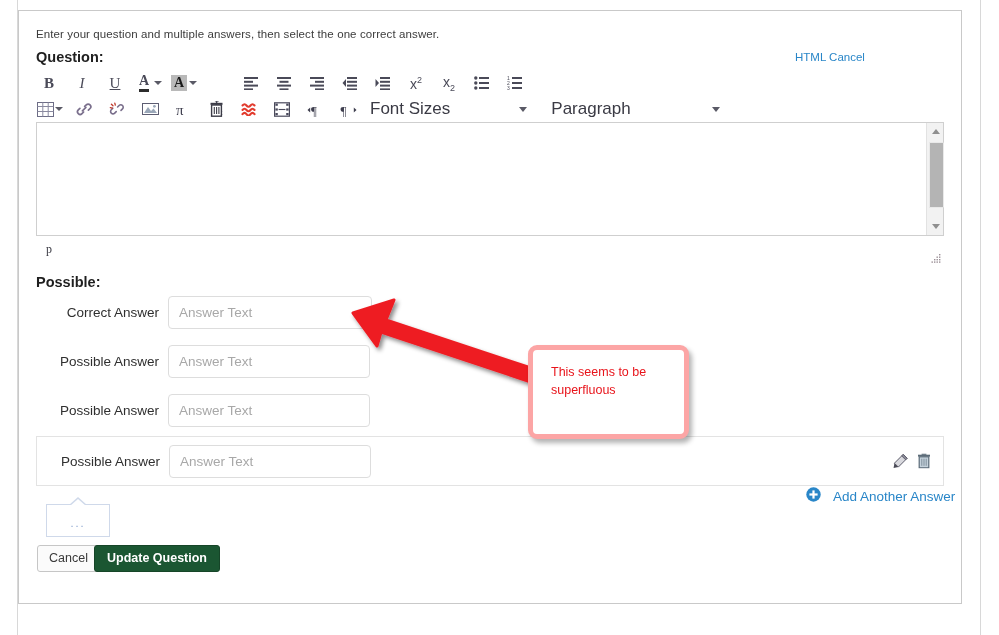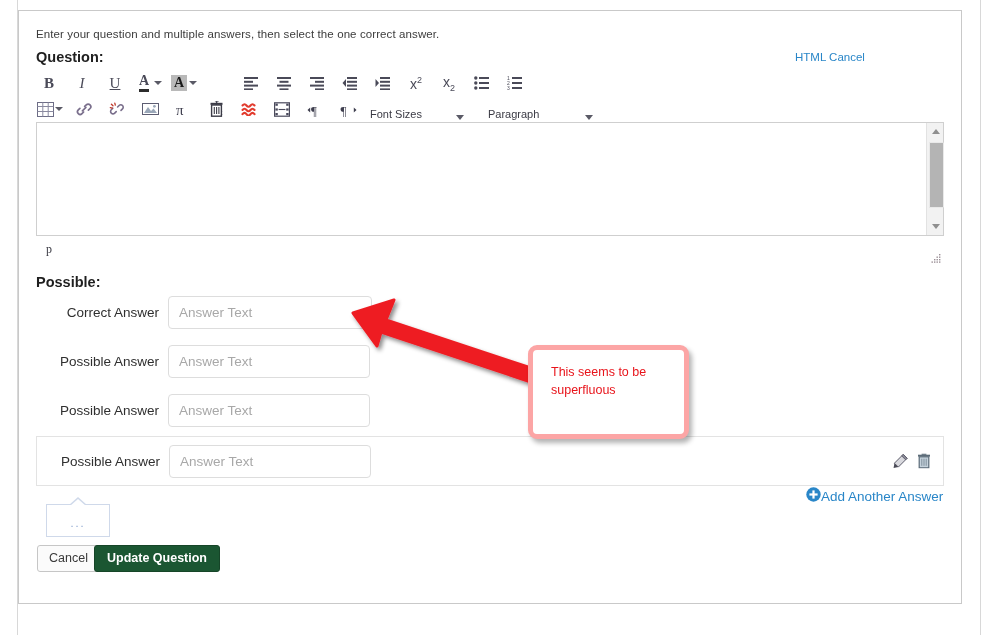--- a/index.html
+++ b/index.html
@@ -67,22 +67,22 @@
   .tb-btn.wide { min-width: 18px; margin-right: 2px; }
   .caret {
     width: 0; height: 0;
     border-left: 4px solid transparent;
     border-right: 4px solid transparent;
     border-top: 4px solid #5a5a66;
     margin-right: 8px; margin-left: -1px;
     cursor: pointer;
   }
   .tb-sel {
-    font-size: 11px; color: #3a3a44; display: flex; align-items: flex-end;
-    cursor: pointer; padding: 0 2px; height: 22px; margin-right: 4px;
+    font-size: 17px; color: #3a3a44; display: flex; align-items: center;
+    cursor: pointer; padding: 0 2px; height: 22px; margin-right: 4px; gap: 35px;
   }
   .tb-sel-caret {
     width: 0; height: 0;
     border-left: 4.5px solid transparent;
     border-right: 4.5px solid transparent;
     border-top: 5px solid #5a5a66;
     margin-left: 34px; margin-right: 16px;
   }
   .tb-sel-caret.p { margin-left: 46px; }
 
@@ -182,21 +182,21 @@
   .ans-input.possible { width: 202px; }
 
   .row-tools {
     position: absolute; right: 12px; top: 50%; transform: translateY(-50%);
     display: flex; align-items: center; gap: 9px;
   }
   .row-tool { cursor: pointer; display: flex; }
 
   .add-answer {
     position: absolute; left: 806px; top: 487px;
-    display: flex; align-items: center; gap: 0;
+    display: flex; align-items: center; gap: 12px;
     font-size: 13.5px; color: #2986c8; cursor: pointer;
   }
 
   
   .stub {
     position: absolute; left: 46px; top: 504px;
     width: 64px; height: 33px;
     border: 1px solid #cfd9ea; background: #ffffff;
     box-sizing: border-box;
   }

